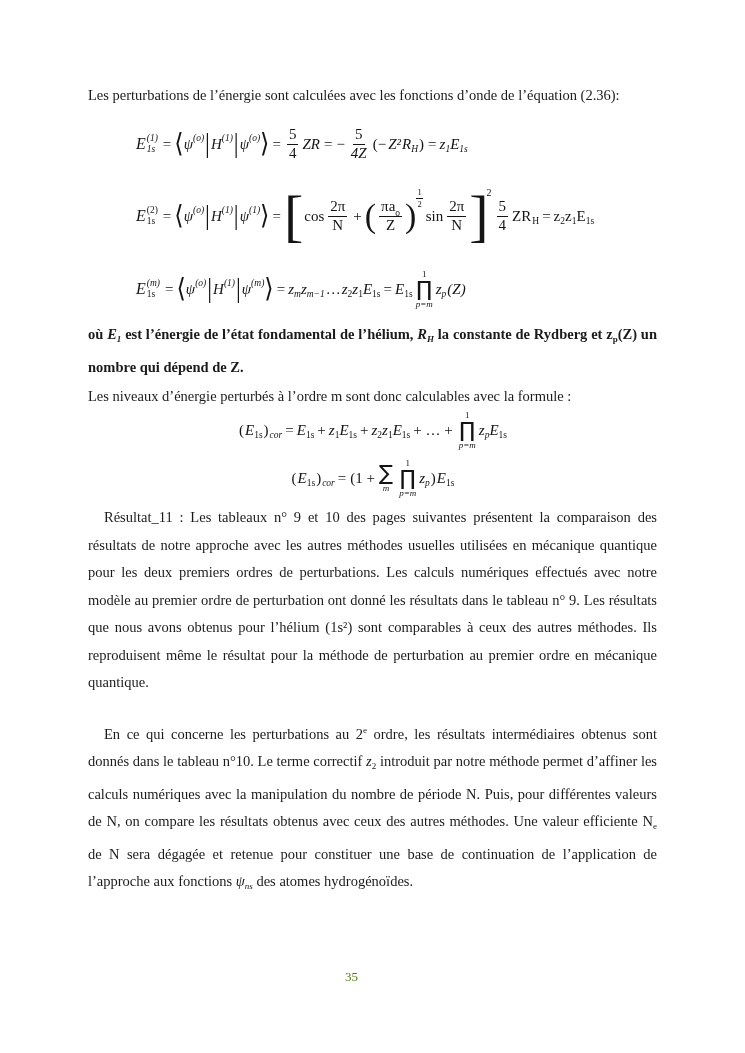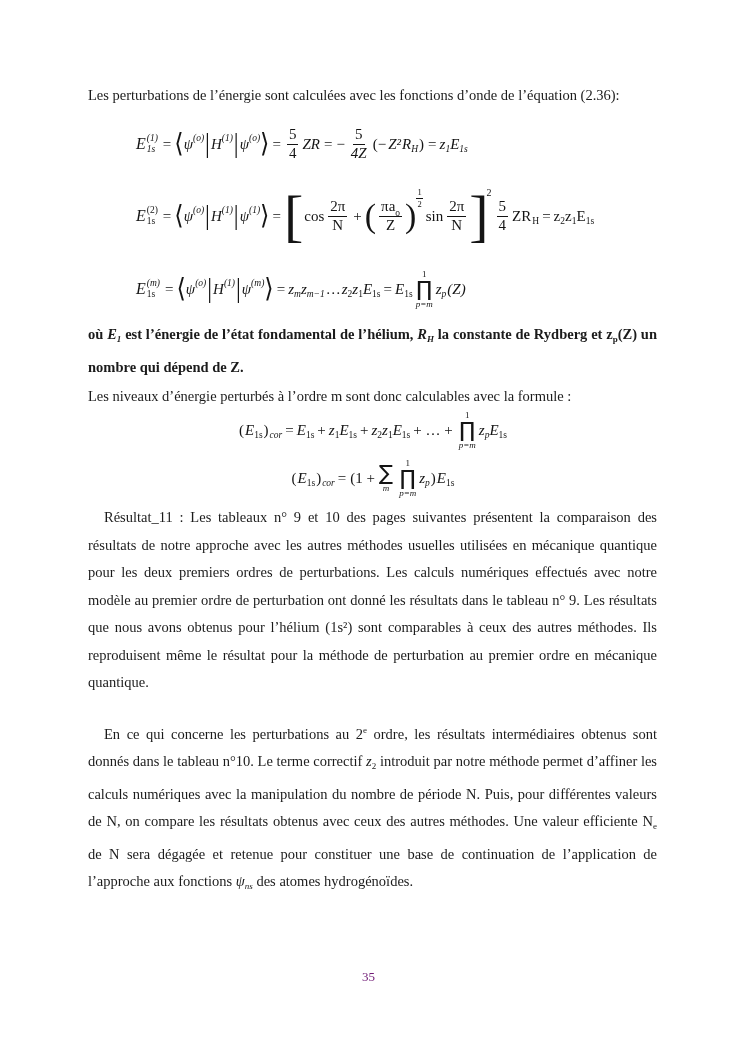--- a/index.html
+++ b/index.html
@@ -3,21 +3,20 @@
 <meta charset="utf-8">
 <style>
   html,body{margin:0;padding:0;background:#ffffff;}
   .page{
     position:relative;
     width:703px;height:1053px;
     background:#ffffff;
     color:#1b1b1b;
     font-family:"Liberation Serif", serif;
     overflow:hidden;
-    padding-left:34px;
   }
   .content{position:absolute;left:88px;top:86px;width:569px;}
   
   .para{
     margin:0;
     font-size:14.5px;
     line-height:18px;
     text-align:justify;
   }
   .para.dbl{line-height:27.5px;}
@@ -47,21 +46,21 @@
   .bexp{font-size:10px;position:relative;top:-24px;left:-2px;}
   .bp{font-size:34px;line-height:0.9;padding:0;}
   .halfexp{display:inline-flex;flex-direction:column;align-items:center;font-size:8.5px;line-height:1.25;position:relative;top:-18px;margin:0 2px 0 0;}
   .halfexp .fn{border-bottom:1px solid #141414;padding:0 1px;}
   .bigop{display:inline-flex;flex-direction:column;align-items:center;line-height:1;margin:0 3px;}
   .bigop .lim{font-size:9px;}
   .bigop .lim.it{}
   .bigop .g{font-size:21px;font-family:"DejaVu Sans", sans-serif;line-height:1;}
   .pagenum{
     position:absolute;left:0;right:0;top:969px;
-    text-align:center;font-size:13px;color:#701a75;
+    text-align:center;font-size:13px;color:#4d7c0f;
   }
   
   .mt-eq1{margin:16px 0 0 48px;height:48px;}
   .mt-eq2{margin:10px 0 0 48px;height:76px;}
   .mt-eq3{margin:8px 0 0 48px;height:54px;}
   .mt-p2{margin-top:5px;font-weight:bold;}
   .mt-p3{margin-top:6px;}
   .mt-eq4{margin-top:4px;height:42px;justify-content:center;}
   .mt-eq5{margin-top:4px;height:46px;justify-content:center;}
   .mt-p4{margin-top:3px;}

